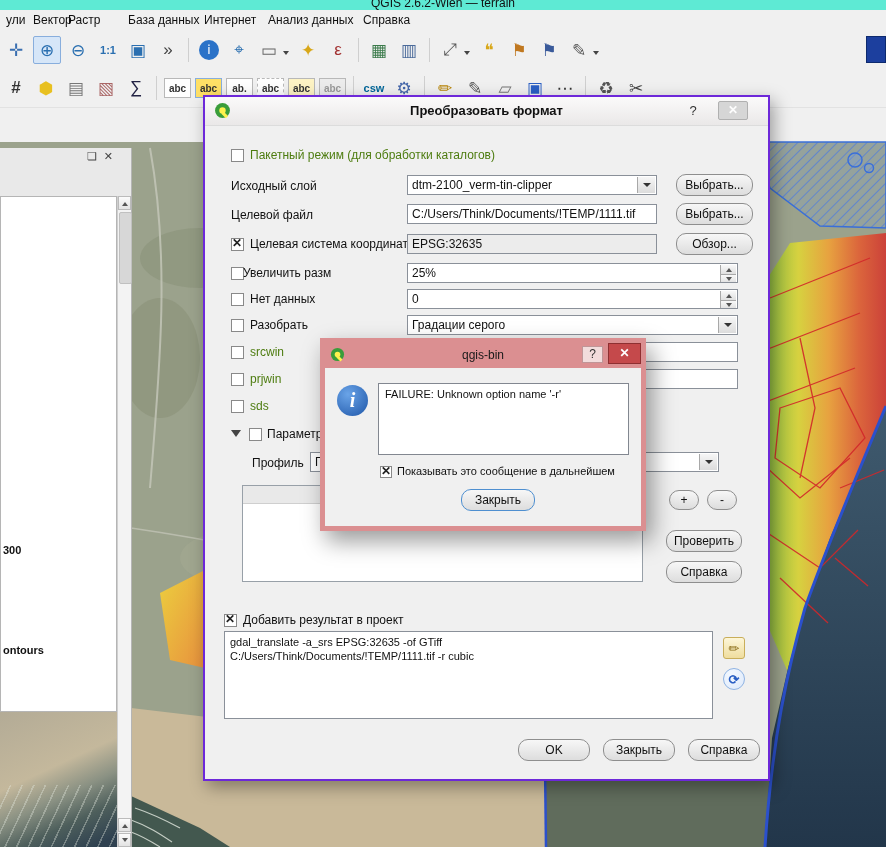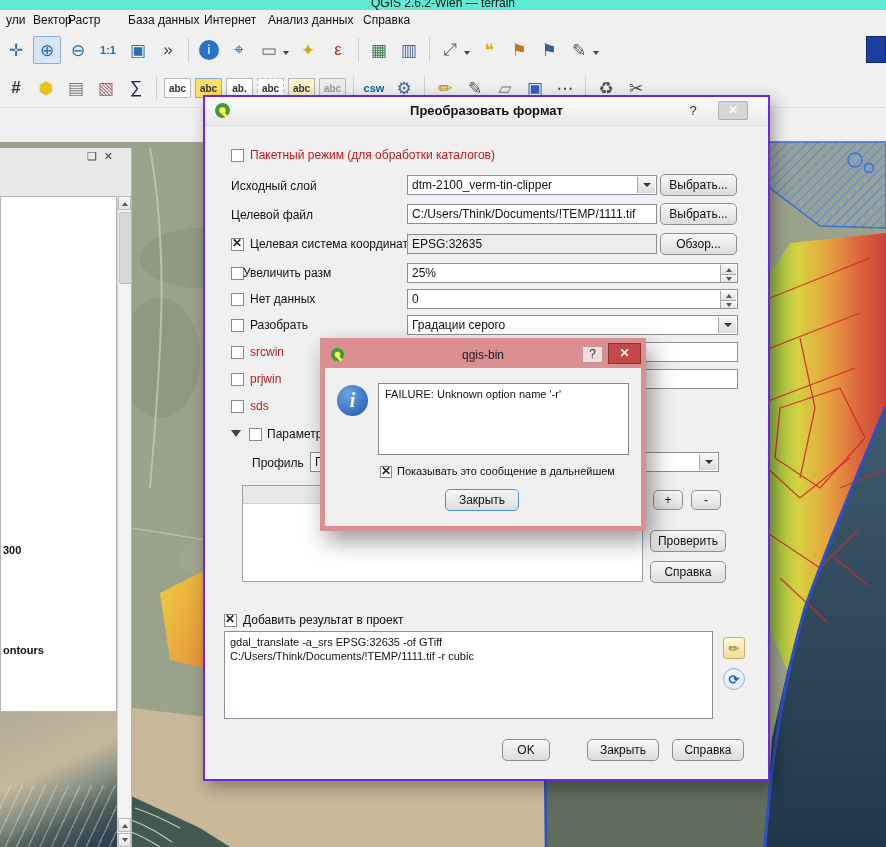--- a/index.html
+++ b/index.html
@@ -38,35 +38,35 @@
   .overview{position:absolute;left:0;top:564px;width:117px;height:135px;
             background:linear-gradient(155deg,#b3ab96 0%,#c4b89c 42%,#8a9183 60%,#4e5f5c 76%,#2f4150 94%);}
   .overview .waves{position:absolute;left:0;bottom:0;width:100%;height:46%;
             background:repeating-linear-gradient(115deg,transparent 0 9px,rgba(230,235,225,.35) 9px 10.5px);}
   .vscroll{position:absolute;top:48px;right:0;width:14px;height:651px;background:#f3f3f3;border-left:1px solid #cfcfcf;box-sizing:border-box;}
   .sbtn{position:absolute;left:0;width:13px;height:14px;background:linear-gradient(#fbfbfb,#e3e3e3);border:1px solid #bbb;box-sizing:border-box;display:flex;align-items:center;justify-content:center;}
   .tri-up{width:0;height:0;border:3px solid transparent;border-bottom:4px solid #555;margin-top:-2px;}
   .tri-dn{width:0;height:0;border:3px solid transparent;border-top:4px solid #555;margin-bottom:-2px;}
   .sthumb{position:absolute;left:1px;top:16px;width:11px;height:70px;background:#d7d7d7;border:1px solid #c0c0c0;border-radius:2px;}
   
-  .btn{position:absolute;height:22px;background:linear-gradient(#f7f7f7,#dddddd);border:1px solid #8e8e8e;border-radius:5px;
-       text-align:center;line-height:20px;font-size:12px;color:#111;box-sizing:border-box;cursor:default;}
+  .btn{position:absolute;height:22px;background:linear-gradient(#f7f7f7,#dddddd);border:1px solid #8e8e8e;border-radius:10px;
+       text-align:center;line-height:20px;font-size:12px;color:#111;box-sizing:border-box;cursor:default;margin-left:16px;}
   .fld{position:absolute;height:20px;background:#fff;border:1px solid #8a9099;line-height:18px;padding:0 4px;font-size:12px;
        overflow:hidden;white-space:nowrap;box-sizing:border-box;}
   .fld.ro{background:#ececec;}
   .dd{position:absolute;right:1px;top:1px;bottom:1px;width:17px;background:linear-gradient(#f6f6f6,#dcdcdc);border-left:1px solid #a8a8a8;
       display:flex;align-items:center;justify-content:center;}
   .tri{width:0;height:0;border:4px solid transparent;border-top:4px solid #333;margin-top:4px;}
   .spins{position:absolute;right:1px;top:1px;width:16px;height:18px;}
   .spb{height:9px;background:linear-gradient(#f8f8f8,#e0e0e0);border-left:1px solid #a8a8a8;box-sizing:border-box;display:flex;align-items:center;justify-content:center;}
   .spb.low{border-top:1px solid #a8a8a8;}
   .cb{position:absolute;width:13px;height:13px;background:#fff;border:1px solid #898989;box-sizing:border-box;}
   .cb.on::after{content:"✕";position:absolute;left:0px;top:-3px;font-size:12px;font-weight:bold;color:#222;}
   .lbl{position:absolute;font-size:12px;color:#111;white-space:nowrap;}
-  .lbl.gray{color:#b91c1c;}
+  .lbl.gray{color:#4d7c0f;}
   
   .dlg{position:absolute;left:203px;top:95px;width:567px;height:686px;background:#f0f0f0;border:2px solid #6d28d9;
        box-shadow:4px 6px 16px rgba(0,0,0,.35);box-sizing:border-box;z-index:10;}
   .dlg-title{position:absolute;left:0;top:0;right:0;height:28px;background:linear-gradient(#fbfafa,#eae8e8);border-bottom:1px solid #dcdcdc;}
   .dlg-title .t{position:absolute;left:0;right:0;top:6px;text-align:center;font-weight:bold;font-size:13px;color:#111;}
   .winbtn-help{position:absolute;right:66px;top:6px;width:18px;height:16px;text-align:center;font-size:13px;color:#333;}
   .winbtn-close{position:absolute;right:20px;top:4px;width:30px;height:19px;background:#d6d6d6;border:1px solid #b0b0b0;border-radius:2px;
        color:#fdfdfd;font-weight:bold;font-size:12px;text-align:center;line-height:17px;box-sizing:border-box;}
   .exp-tri{position:absolute;width:0;height:0;border:5px solid transparent;border-top:7px solid #444;}
   .tbl{position:absolute;left:37px;top:388px;width:401px;height:97px;background:#fff;border:1px solid #98a0a8;box-sizing:border-box;}
@@ -369,21 +369,21 @@
       <div>gdal_translate -a_srs EPSG:32635 -of GTiff</div>
       <div>C:/Users/Think/Documents/!TEMP/1111.tif  -r cubic</div>
     </div>
     <div class="sqbtn pencilbtn">
         <span>✏</span>
       </div>
     <div class="sqbtn refreshbtn">
         <span>⟳</span>
       </div>
 
-    <div class="btn" style="left:297px;top:642px;width:48px">OK</div>
+    <div class="btn" style="left:297px;top:642px;width:72px">OK</div>
     <div class="btn" style="left:382px;top:642px;width:72px">Закрыть</div>
     <div class="btn" style="left:467px;top:642px;width:72px">Справка</div>
   </div>
 
   <div class="errdlg">
     <div class="err-title">
       <svg style="position:absolute;left:5px;top:4px" width="15" height="15" viewBox="0 0 16 16">
         <circle cx="8" cy="8" r="7" fill="#3a9d3a"></circle>
           <circle cx="8" cy="8" r="3" fill="#fff24d"></circle>
         <rect x="9" y="9" width="6" height="3" fill="#fff24d" transform="rotate(45 9 9)"></rect>

